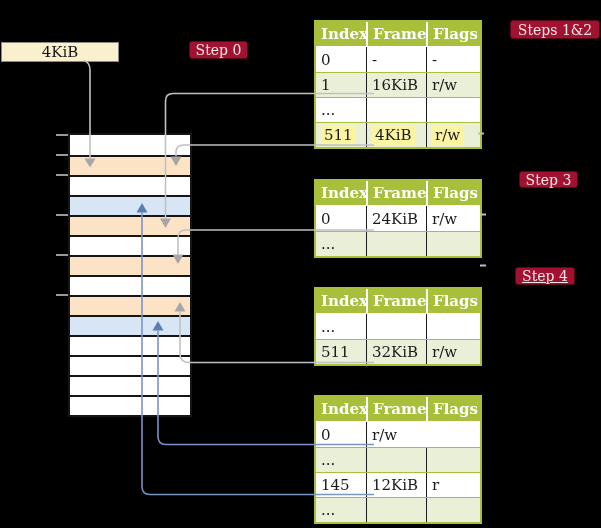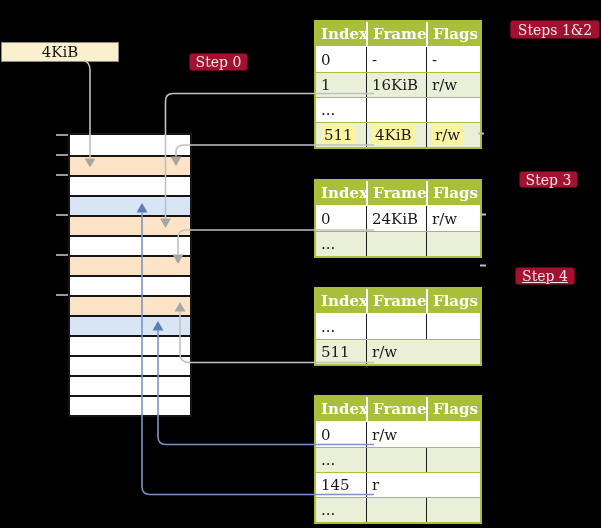--- a/index.html
+++ b/index.html
@@ -13,21 +13,21 @@
     background:var(--framebox);border:1px solid #8a8a80;box-sizing:border-box;
     display:flex;align-items:center;justify-content:center;
     font-size:15px;color:#151515;
   }
   
   .badge{
     position:absolute;background:var(--badge);border:1px solid #57081a;border-radius:3px;
     box-sizing:border-box;display:flex;align-items:center;justify-content:center;
     color:#efe7e7;font-size:14px;white-space:nowrap;
   }
-  #b-step0  {left:189px;top:41px; width:59px;height:18px;margin-top:12px;}
+  #b-step0  {left:189px;top:41px; width:59px;height:18px;}
   #b-steps12{left:510px;top:20px; width:90px;height:19px;}
   #b-step3  {left:519px;top:171px;width:59px;height:17px;}
   #b-step4  {left:515px;top:267px;width:60px;height:18px;text-decoration:underline;}
   
   .memory-stack{
     position:absolute;left:68px;top:133px;width:124px;height:284px;
     border:2px solid #151515;box-sizing:border-box;background:#fff;
   }
   .m-row{width:100%;height:20px;box-sizing:border-box;border-top:2px solid #151515;}
   .m-row:first-child{border-top:none;height:20px;}
@@ -160,40 +160,42 @@
           <div class="h-cell c1">Frame</div>
           <div class="h-cell c2">Flags</div>
         </div>
         <div class="t-row">
           <div class="t-cell c0">...</div>
           <div class="t-cell c1"></div>
           <div class="t-cell c2"></div>
         </div>
         <div class="t-row shaded">
           <div class="t-cell c0">511</div>
+          <div class="t-cell c1">32KiB</div>
           <div class="t-cell c2">r/w</div>
         </div>
       </div>
       <div class="pt-table" style="top: 395px;">
         <div class="t-head">
           <div class="h-cell c0">Index</div>
           <div class="h-cell c1">Frame</div>
           <div class="h-cell c2">Flags</div>
         </div>
         <div class="t-row">
           <div class="t-cell c0">0</div>
           <div class="t-cell c2">r/w</div>
         </div>
         <div class="t-row shaded">
           <div class="t-cell c0">...</div>
           <div class="t-cell c1"></div>
           <div class="t-cell c2"></div>
         </div>
         <div class="t-row">
           <div class="t-cell c0">145</div>
+          <div class="t-cell c1">12KiB</div>
           <div class="t-cell c2">r</div>
         </div>
         <div class="t-row shaded">
           <div class="t-cell c0">...</div>
           <div class="t-cell c1"></div>
           <div class="t-cell c2"></div>
         </div>
       </div>
     </div>
 

